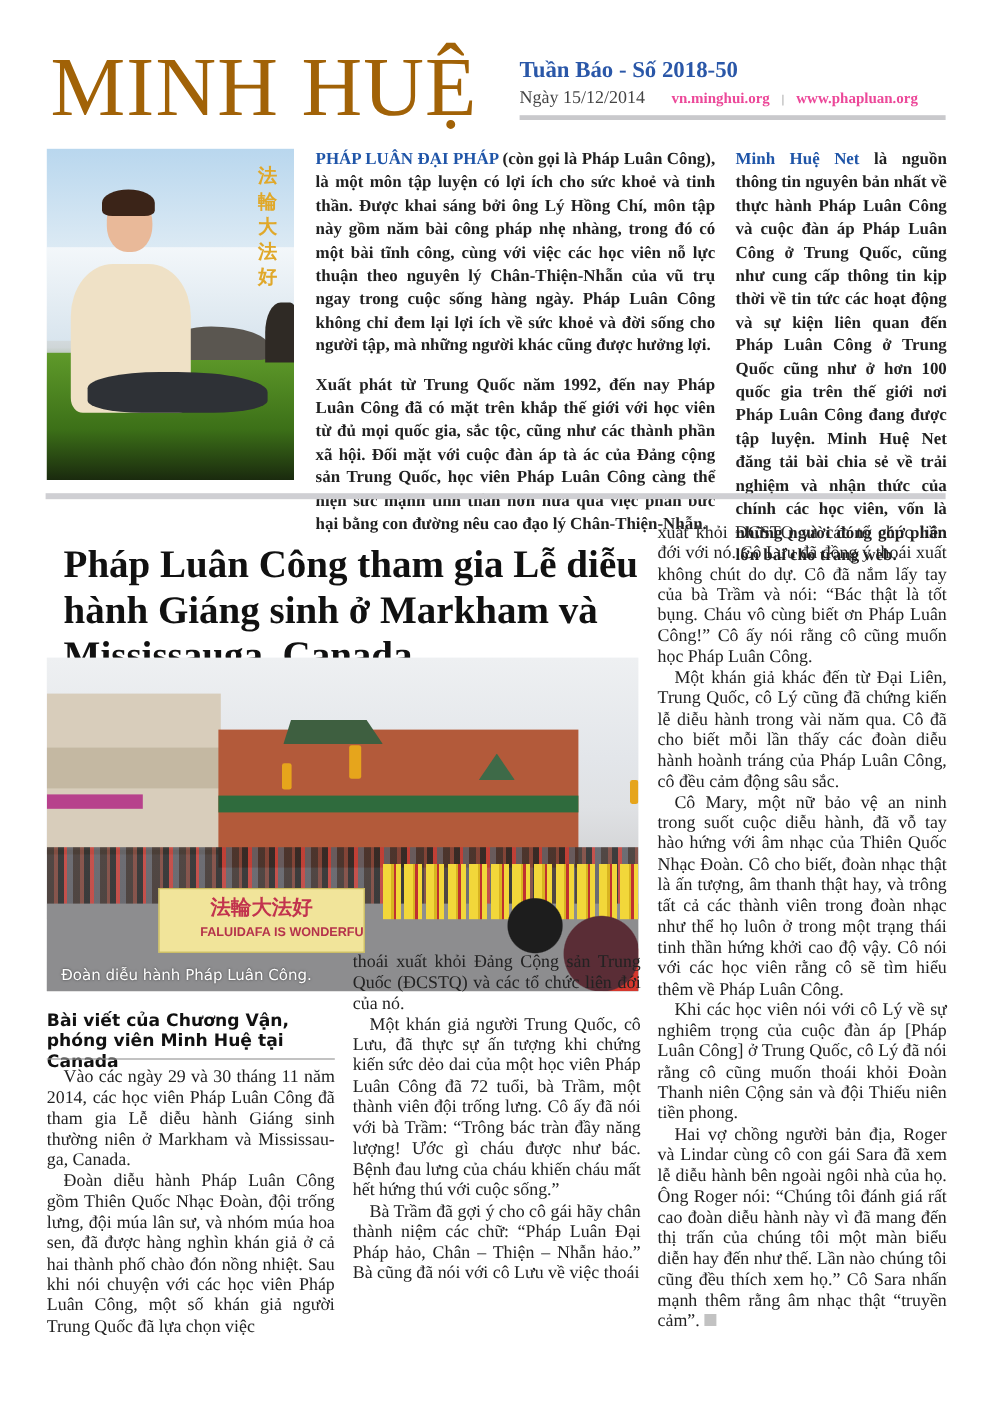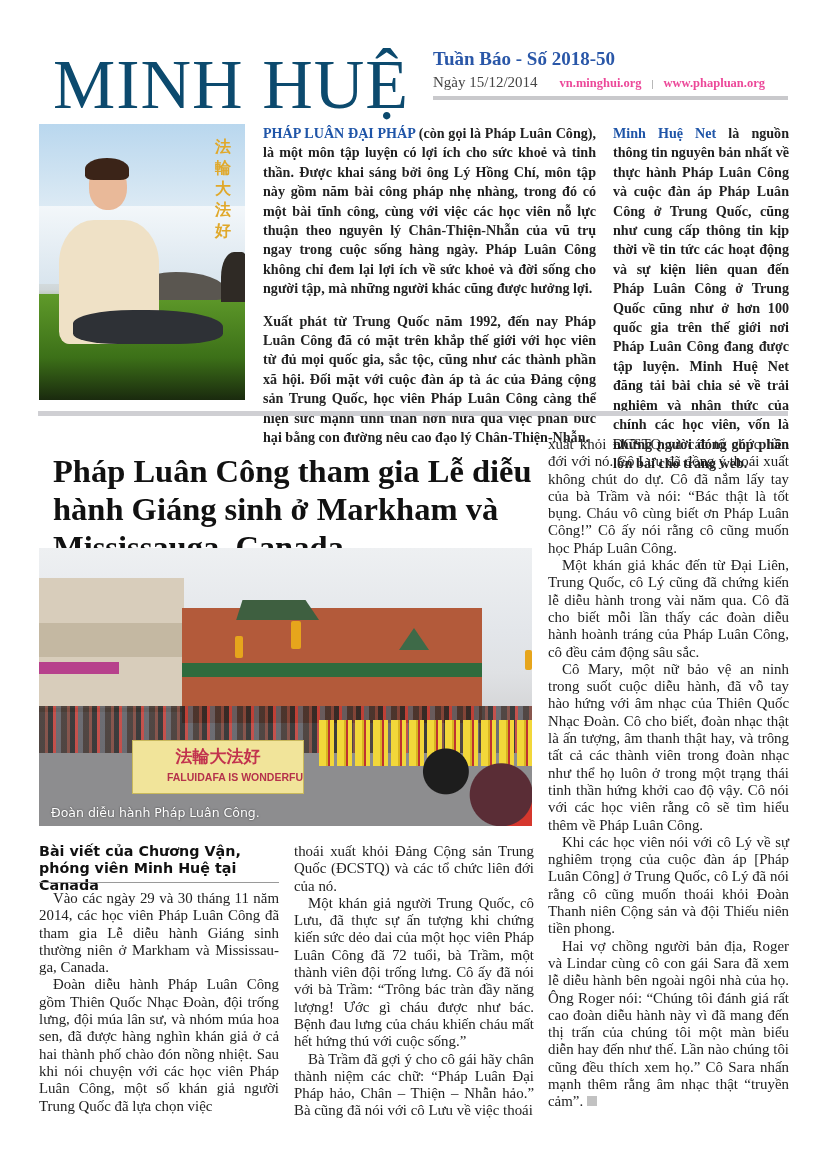--- a/index.html
+++ b/index.html
@@ -1,18 +1,18 @@
 <!DOCTYPE html>
 <html><head>
 <meta charset="utf-8">
 <style>
   html, body { margin: 0; padding: 0; background: #ffffff; }
   body { width: 827px; height: 1170px; position: relative; overflow: hidden; font-family: "Liberation Serif", "DejaVu Serif", serif; color: #1a1a1a; }
 
-  .masthead-title { position: absolute; left: 38px; top: 30px; font-family: "Liberation Serif", serif; font-size: 70px; line-height: 80px; color: #0c4a6e; letter-spacing: 1px; margin: 15px; font-weight: normal; }
+  .masthead-title { position: absolute; left: 38px; top: 30px; font-family: "Liberation Serif", serif; font-size: 70px; line-height: 80px; color: #a16207; letter-spacing: 1px; margin: 4px; font-weight: normal; }
   .issue { position: absolute; left: 433px; top: 48px; font-size: 19px; font-weight: bold; color: #2a57a8; }
   .dateline { position: absolute; left: 433px; top: 74px; font-size: 14px; color: #333; width: 355px; display: flex; align-items: baseline; white-space: nowrap; }
   .dateline .date { font-size: 15px; color: #444; margin-right: 22px; }
   .dateline .site { font-weight: bold; font-size: 12.5px; color: #ec4899; }
   .dateline .sep { color: #777; margin: 0 10px; font-size: 10px; }
   .hrule-top { position: absolute; left: 433px; top: 96px; width: 355px; height: 4px; background: #c9c9cc; }
 
   .intro-photo { position: absolute; left: 39px; top: 124px; width: 206px; height: 276px; overflow: hidden; background: linear-gradient(#b9d7ee 0%, #dceaf4 30%, #e8f2f8 45%, #cfd6d8 60%, #5e8a2c 72%, #2f5f14 88%, #1b2d10 100%); }
   .intro-photo .water { position: absolute; left: 0; top: 82px; width: 206px; height: 78px; background: linear-gradient(#f3f7fa, #d9e5ee); }
   .intro-photo .rock1 { position: absolute; left: 105px; top: 148px; width: 80px; height: 28px; background: #5a5650; border-radius: 40% 60% 10% 10%; }
@@ -55,21 +55,21 @@
   .pp-fg { position: absolute; left: 370px; top: 200px; width: 123px; height: 78px; background: radial-gradient(circle at 30% 30%, #1d1d1d 0 22%, transparent 23%), radial-gradient(circle at 75% 60%, #5a2d36 0 30%, transparent 31%), radial-gradient(circle at 90% 80%, #d5372d 0 18%, transparent 19%); }
   .pp-caption { position: absolute; left: 12px; bottom: 6px; color: #ffffff; font-family: "DejaVu Sans", sans-serif; font-size: 12.5px; text-shadow: 0 0 2px rgba(0,0,0,0.6); }
 
   .byline { position: absolute; left: 39px; top: 843px; width: 245px; font-family: "DejaVu Sans", sans-serif; font-weight: bold; font-size: 14.3px; line-height: 17px; color: #111; }
   .byline-rule { position: absolute; left: 39px; top: 882px; width: 240px; height: 1px; background: #9a9a9a; }
 
   .col { position: absolute; font-size: 14.9px; line-height: 17.3px; color: #222; text-align: justify; }
   .col p { margin: 0; text-indent: 14px; }
   .col p.cont { text-indent: 0; }
   .col1 { left: 39px; top: 890px; width: 240px; }
-  .col2 { left: 294px; top: 843px; width: 240px; }
+  .col2 { left: 294px; top: 794px; width: 240px; }
   .col3 { left: 548px; top: 436px; width: 241px; }
   .end-mark { display: inline-block; width: 10px; height: 10px; background: #c2c2c2; vertical-align: baseline; margin-left: 4px; }
 </style>
 </head>
 <body>
 
 <h1 class="masthead-title">MINH HUỆ</h1>
 <div class="issue">Tuần Báo - Số 2018-50</div>
 <div class="dateline">
   <span class="date">Ngày 15/12/2014</span>

